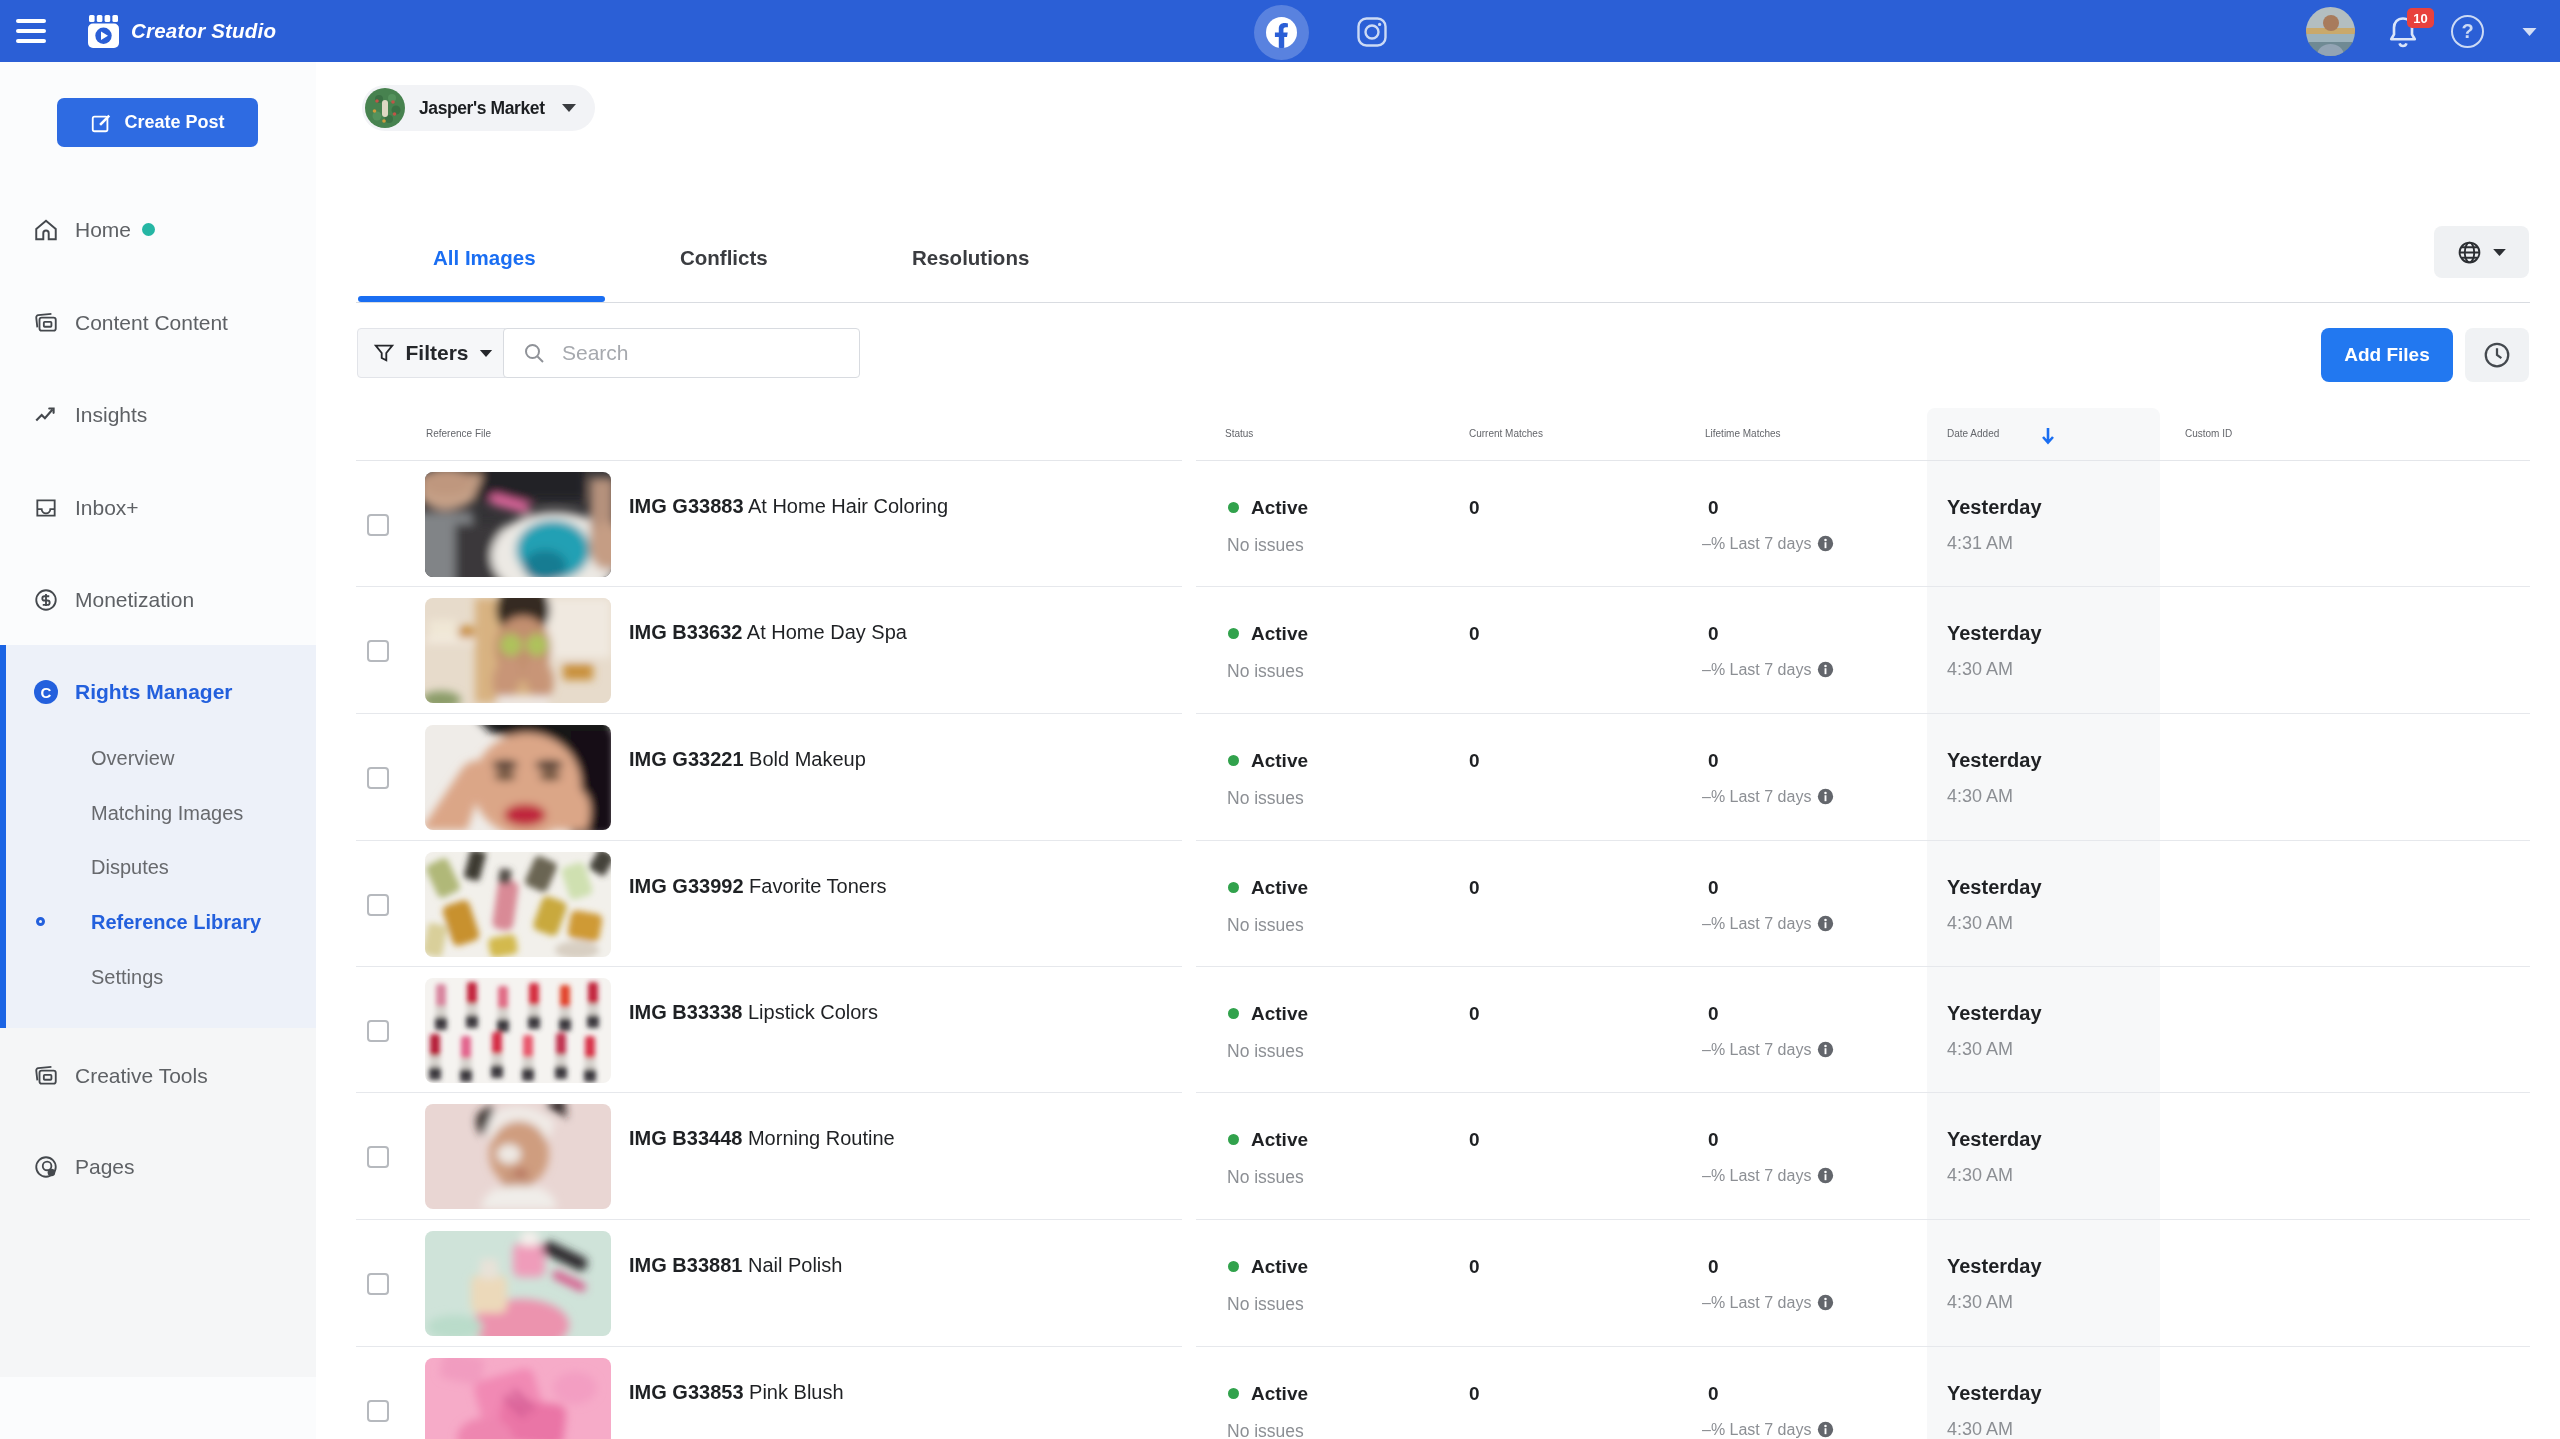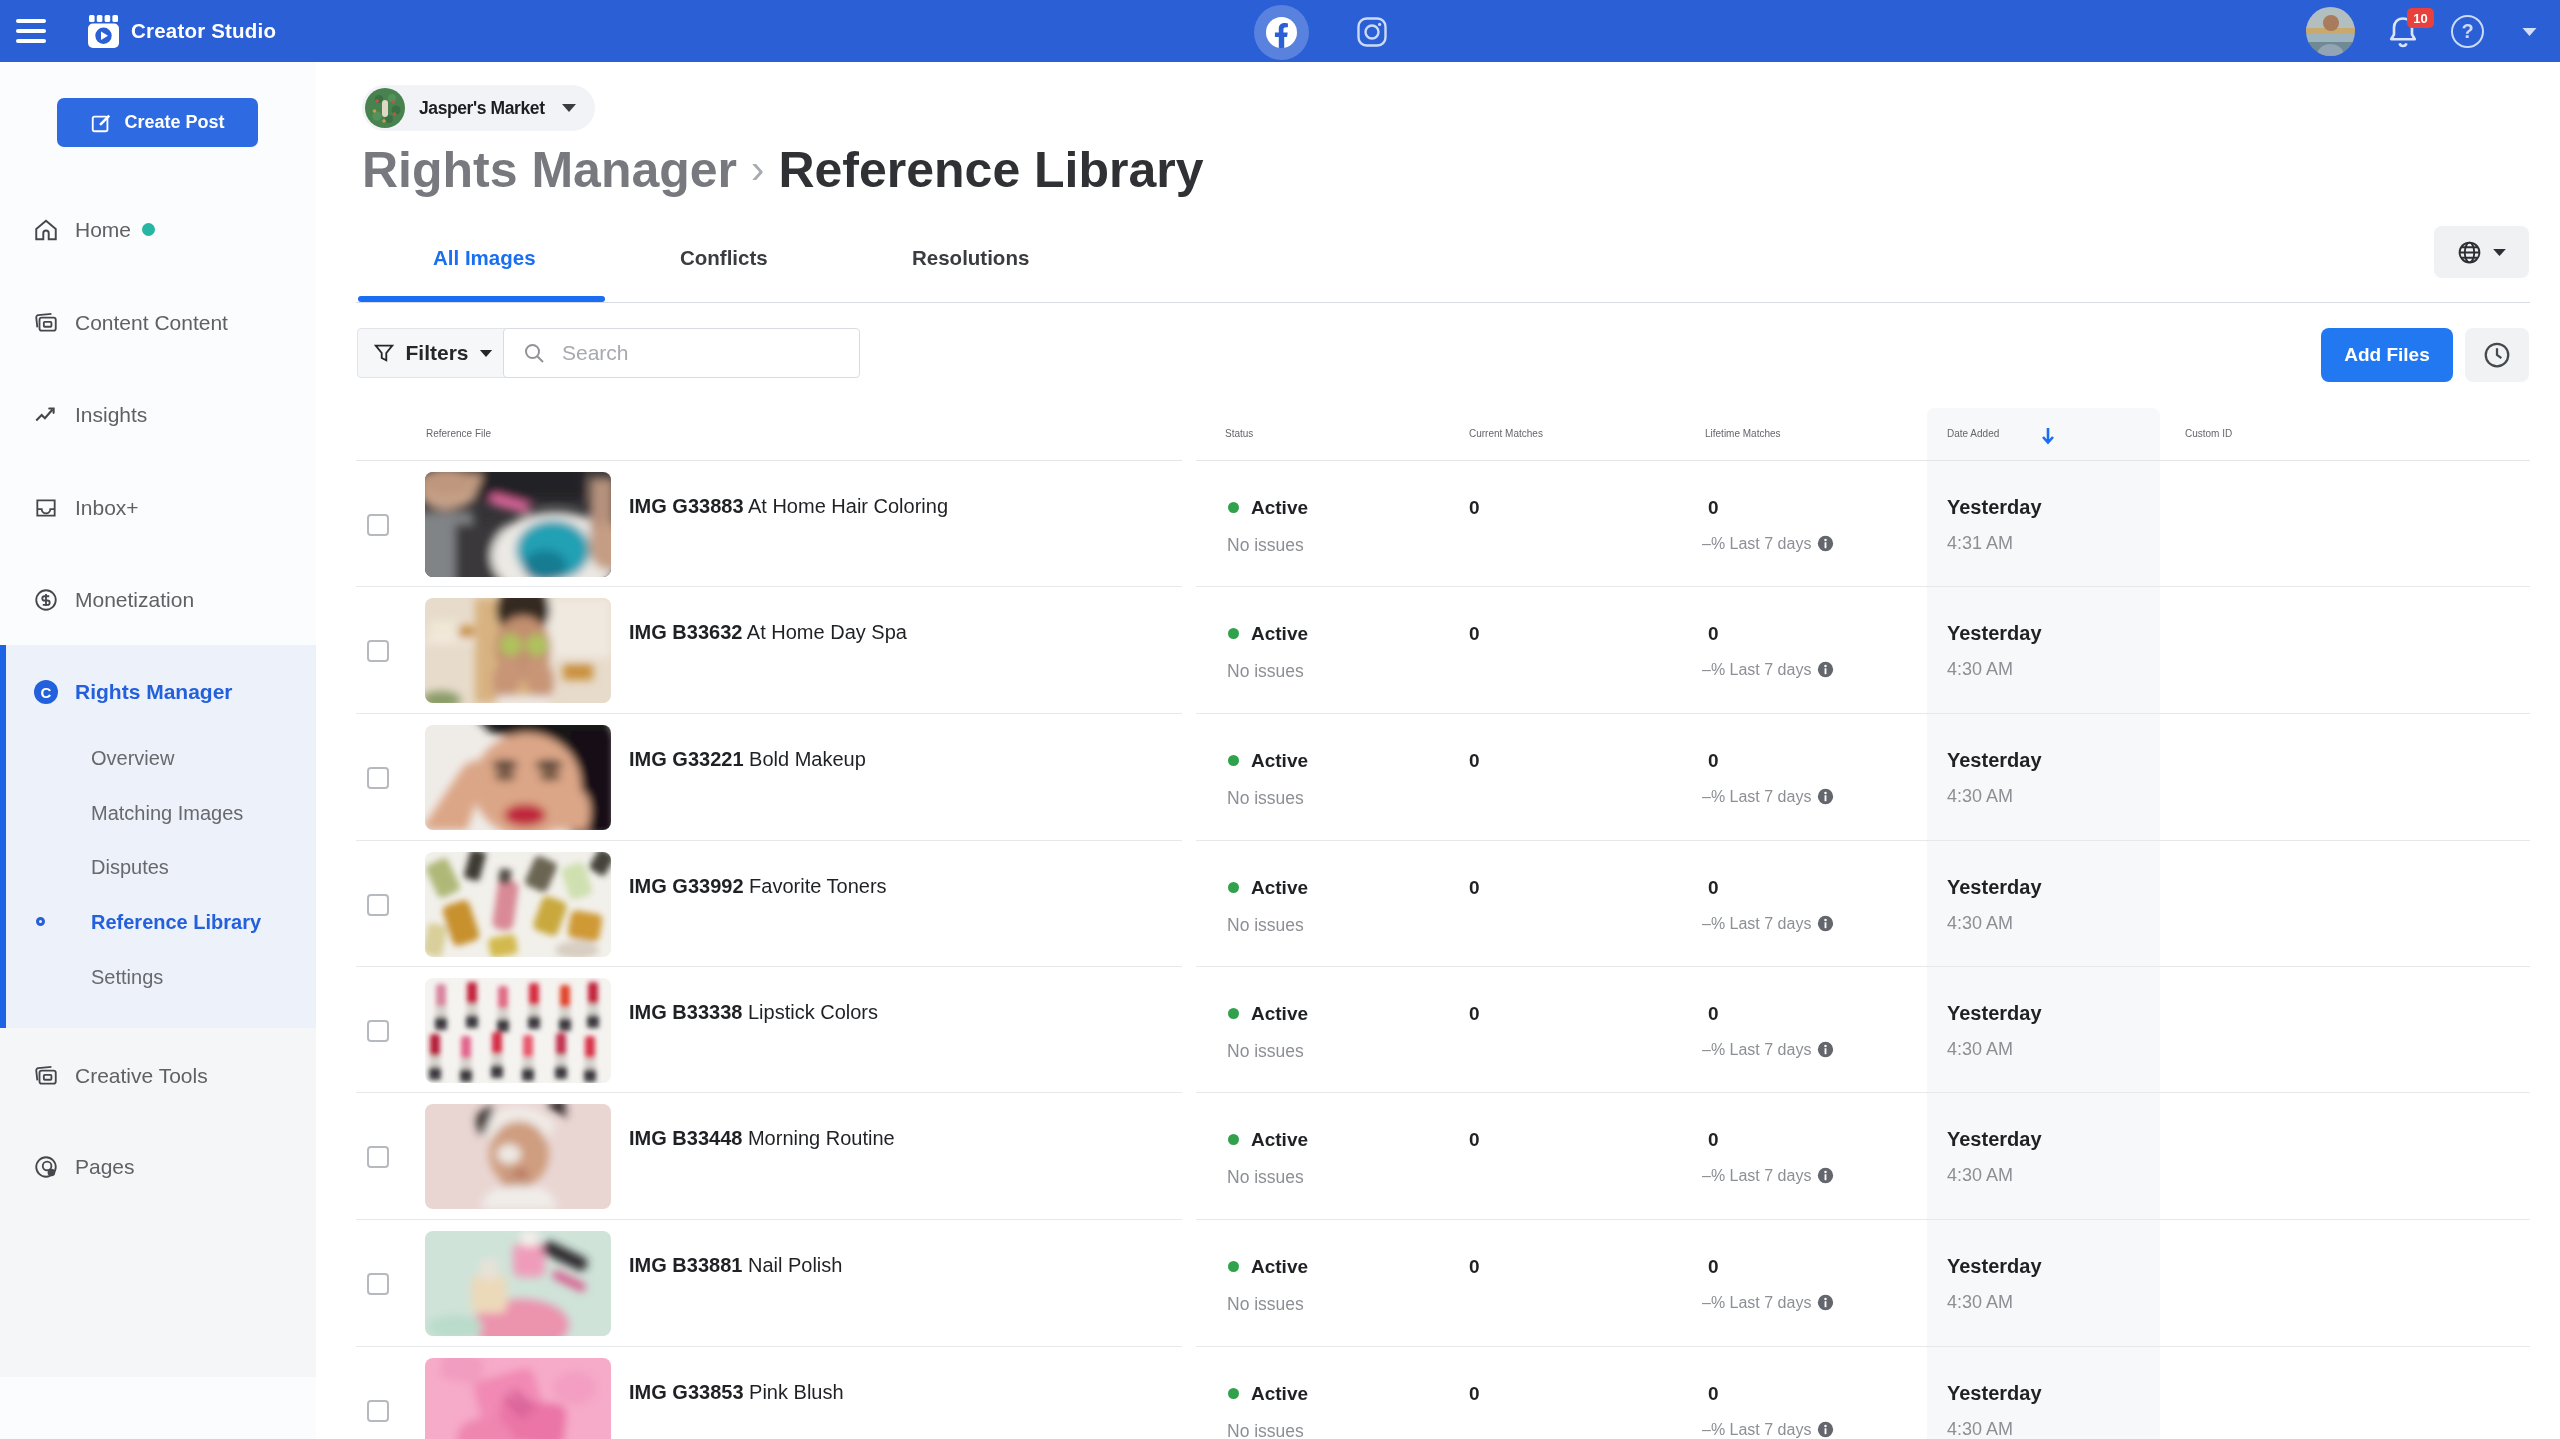--- a/index.html
+++ b/index.html
@@ -148,21 +148,20 @@
         <circle cx="9.5" cy="23" r="1.8" fill="#cf9a3c"></circle>
         <circle cx="29.5" cy="26" r="1.8" fill="#c05548"></circle>
         <circle cx="19" cy="33" r="1.8" fill="#cf9a3c"></circle>
       </svg>
     <span style="font-size:17.5px;font-weight:bold;color:#1c1e21;letter-spacing:-0.4px;">Jasper's Market</span>
     <svg width="16" height="10" viewBox="0 0 16 10" style="margin-left:16px;">
         <path d="M1 1 L8 9 L15 1 Z" fill="#3a3c40"></path>
       </svg>
   </div>
 
-  <div id="title"><span class="gray">Rights Manager</span><span class="chev">›</span>Reference Library</div>
 
   <span class="tab" style="left:433px;color:#1a6ef2;">All Images</span>
   <span class="tab" style="left:680px;">Conflicts</span>
   <span class="tab" style="left:912px;">Resolutions</span>
   <div id="tabline"></div>
   <div id="tabsel"></div>
 
   <div id="globebtn">
     <svg width="25" height="25" viewBox="0 0 24 24" fill="none" stroke="#2c2f33" stroke-width="1.8">
         <circle cx="12" cy="12" r="9.5"></circle>
@@ -551,21 +550,21 @@
       </svg>
     <svg class="abs" style="left:88px;top:14px;" width="31" height="34" viewBox="0 0 31 34">
       <rect x="1" y="1" width="5.6" height="7" rx="1.5" fill="#fff"></rect>
         <rect x="8.8" y="1" width="5.6" height="7" rx="1.5" fill="#fff"></rect>
         <rect x="16.6" y="1" width="5.6" height="7" rx="1.5" fill="#fff"></rect>
         <rect x="24.4" y="1" width="5.6" height="7" rx="1.5" fill="#fff"></rect>
       <rect x="0" y="9.5" width="31" height="24.5" rx="5" fill="#fff"></rect>
       <circle cx="15.5" cy="21.7" r="8.2" fill="#2b5fd6"></circle>
       <path d="M13 17.5 L20 21.7 L13 25.9 Z" fill="#fff"></path>
     </svg>
-    <span class="abs" style="left:131px;top:0px;height:62px;display:flex;align-items:center;color:#fff;font-size:20.5px;font-weight:600;letter-spacing:0.2px;">Creator Studio</span>
+    <span class="abs" style="left:131px;top:0px;height:62px;display:flex;align-items:center;color:#fff;font-size:20.5px;font-weight:600;letter-spacing:0.2px;font-style:italic;">Creator Studio</span>
 
     <div class="abs" style="left:1254px;top:5px;width:55px;height:55px;border-radius:50%;background:rgba(255,255,255,0.22);"></div>
     <svg class="abs" style="left:1266px;top:17px;" width="31" height="31" viewBox="0 0 32 32">
         <circle cx="16" cy="16" r="16" fill="#fff"></circle>
         <path d="M21.7 20.6 L22.4 16 H18 V13 C18 11.7 18.6 10.5 20.6 10.5 H22.6 V6.6 C22.6 6.6 20.8 6.3 19.1 6.3 C15.5 6.3 13.2 8.4 13.2 12.4 V16 H9.2 V20.6 H13.2 V31.7 C14.1 31.9 15 32 16 32 C17 32 17.9 31.9 18.8 31.7 V20.6 Z" fill="#2b5fd6"></path>
       </svg>
     <svg class="abs" style="left:1357px;top:17px;" width="30" height="30" viewBox="0 0 30 30" fill="none" stroke="#ccdaf5" stroke-width="2.4">
         <rect x="1.5" y="1.5" width="27" height="27" rx="8"></rect>
         <circle cx="15" cy="15" r="6.5"></circle>
         <circle cx="22.6" cy="7.4" r="1.6" fill="#ccdaf5" stroke="none"></circle>

